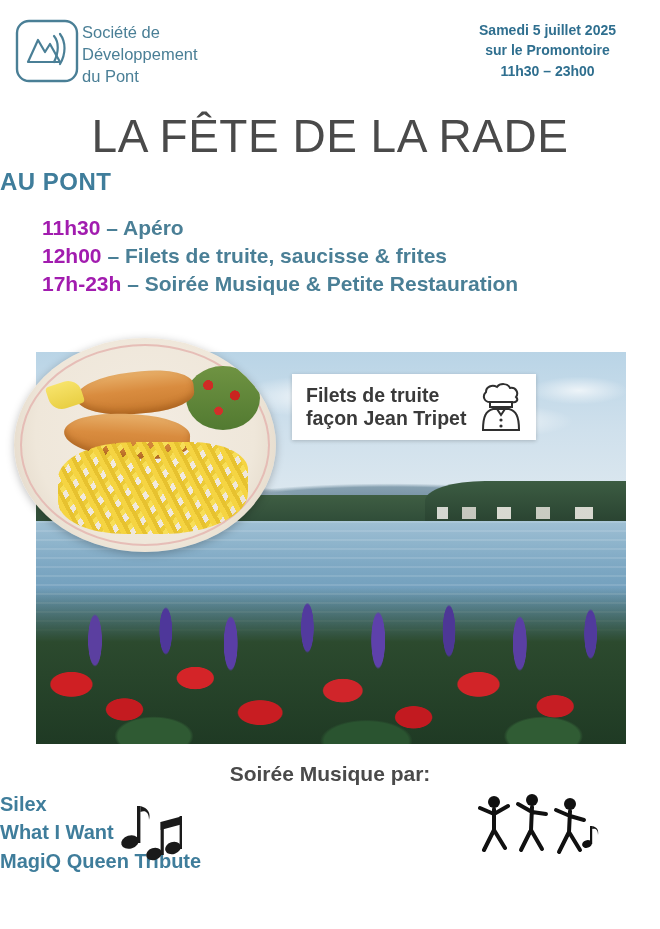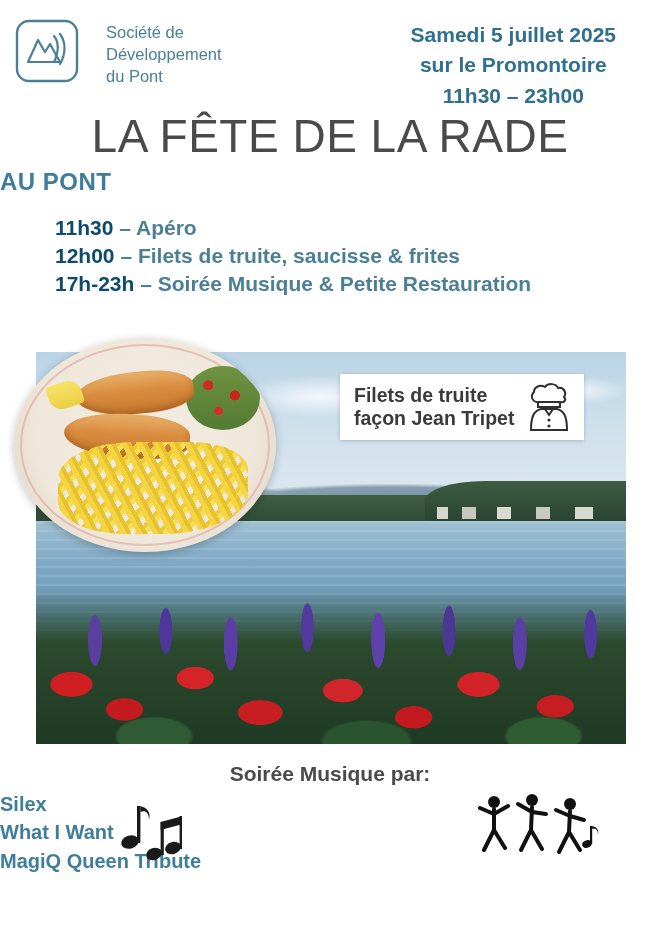--- a/index.html
+++ b/index.html
@@ -22,21 +22,21 @@
     left: 0;
     width: 660px;
     height: 86px;
   }
   .logo-block {
     position: absolute;
     left: 14px;
     top: 4px;
     display: flex;
     align-items: flex-start;
-    gap: 26px;
+    gap: 2px;
   }
   .logo-mark {
     width: 66px;
     height: 66px;
     flex: none;
   }
   .logo-text {
     color: #4a7f96;
     font-size: 16.5px;
     line-height: 1.32;
@@ -44,21 +44,21 @@
     padding-top: 4px;
     white-space: pre-line;
   }
   .event-meta {
     position: absolute;
     right: 44px;
     top: 6px;
     text-align: center;
     color: #2f6f8f;
     font-weight: bold;
-    font-size: 21px;
+    font-size: 14px;
     line-height: 1.45;
   }
   .event-meta div { white-space: nowrap; }
 
   
   .title-wrap {
     position: absolute;
     top: 112px;
     left: 0;
     width: 660px;
@@ -88,21 +88,21 @@
     left: 42px;
     width: 600px;
   }
   .program-line {
     font-size: 21px;
     line-height: 1.33;
     font-weight: bold;
     color: #4a4a4a;
     white-space: nowrap;
   }
-  .program-line .time { color: #0c4a6e; margin-left: 13px; }
+  .program-line .time { color: #a21caf; }
   .program-line .dash { color: #4a7f96; font-weight: bold; }
   .program-line .desc { color: #4a7f96; }
 
   
   .photo-block {
     position: absolute;
     left: 36px;
     top: 352px;
     width: 590px;
     height: 392px;
@@ -243,21 +243,20 @@
   .photo-label {
     position: absolute;
     left: 256px;
     top: 22px;
     background: #ffffff;
     padding: 8px 12px 8px 14px;
     display: flex;
     align-items: center;
     gap: 12px;
     box-shadow: 0 1px 4px rgba(0,0,0,.2);
-    margin-left: 48px;
   }
   .photo-label-text {
     font-size: 19.5px;
     line-height: 1.2;
     font-weight: bold;
     color: #3a3a3a;
     white-space: pre-line;
   }
   .chef-icon { width: 46px; height: 50px; flex: none; }
 

